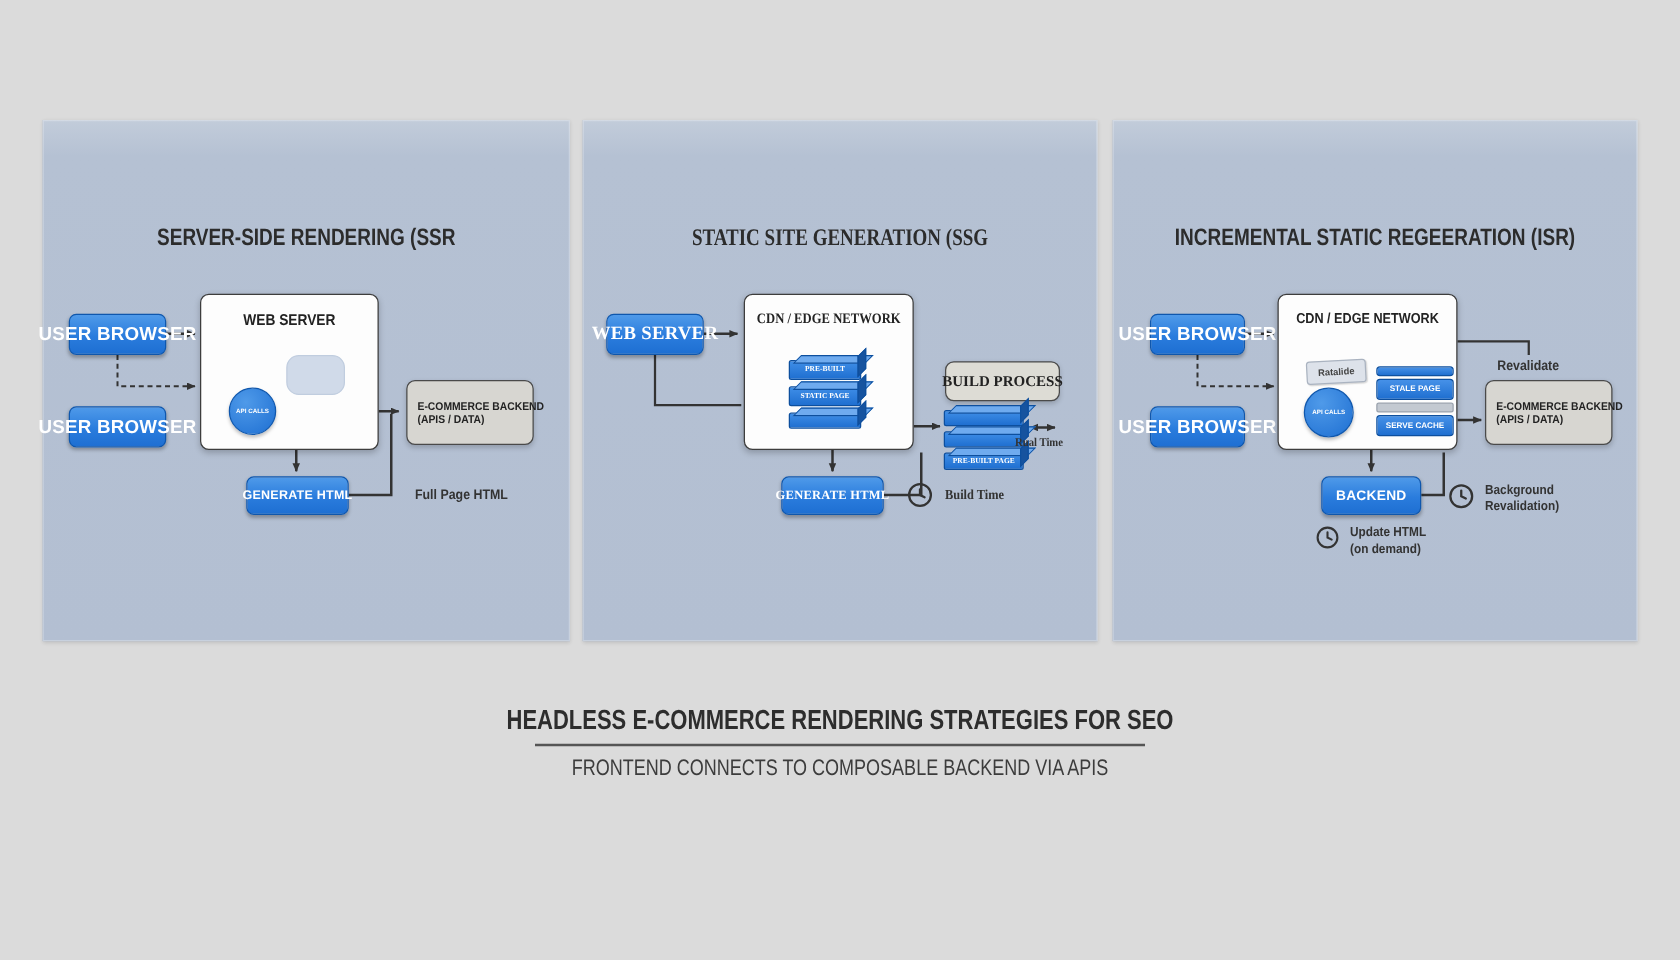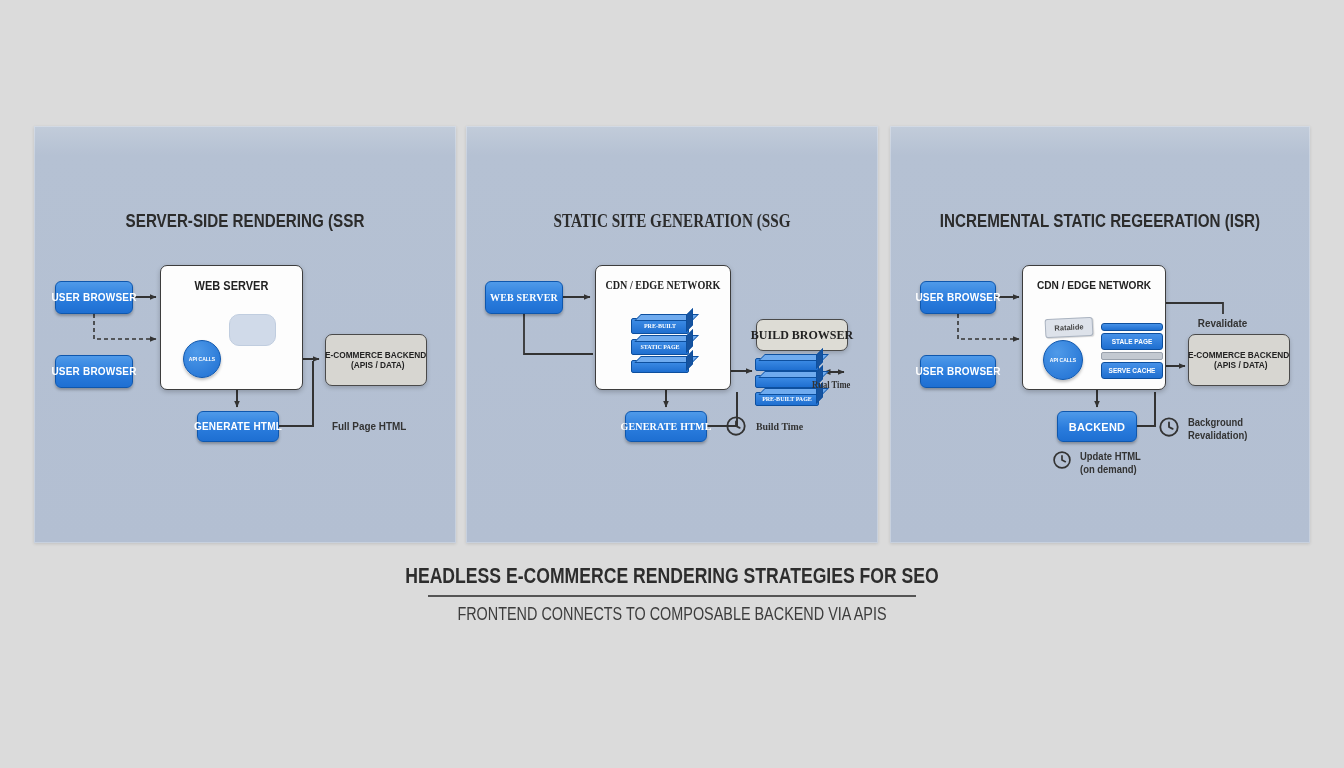--- a/index.html
+++ b/index.html
@@ -1,46 +1,46 @@
 <!DOCTYPE html>
 <html><head>
 <meta charset="utf-8">
 <style>
   * { margin:0; padding:0; box-sizing:border-box; }
   html,body { width:1344px; height:768px; font-family:"Liberation Sans", sans-serif; }
   .page { position:relative; width:1344px; height:768px; background:#dbdbdb; overflow:hidden; }
 
   .panel {
-    position:absolute; top:126px; height:417px;
+    position:absolute; top:96px; height:417px;
     background:linear-gradient(180deg,#c2ccda 0%, #b5c1d3 7%, #b3bfd2 100%);
     box-shadow: inset 0 0 0 1px rgba(255,255,255,.28), 0 1px 3px rgba(0,0,0,.12);
   }
   .panel-title {
     position:absolute; top:84px; left:0; width:100%; text-align:center;
     font-size:19px; font-weight:700; color:#2c2c2c; letter-spacing:0px;
     transform:scaleX(.8); transform-origin:50% 50%; white-space:nowrap;
   }
   .blue-box {
     position:absolute; display:flex; align-items:center; justify-content:center;
     background:linear-gradient(180deg,#4f9ae9 0%, #2a7cdd 55%, #1e6fd2 100%);
     border:1.5px solid #0f57ad; border-radius:6px; color:#fff;
-    font-weight:700; font-size:10px; letter-spacing:.2px; text-align:center;
+    font-weight:700; font-size:15px; letter-spacing:.2px; text-align:center;
     box-shadow:0 2px 3px rgba(0,0,0,.28); white-space:nowrap;
   }
   .white-box {
     position:absolute; background:#fdfdfd; border:1.5px solid #3d3d3d; border-radius:7px;
     box-shadow:0 2px 5px rgba(0,0,0,.22);
   }
   .white-box-title {
     position:absolute; top:13px; left:0; width:100%; text-align:center;
     font-size:12.5px; font-weight:700; color:#222; transform:scaleX(.88); white-space:nowrap;
   }
   .gray-box {
     position:absolute; background:#d7d6d1; border:1.5px solid #4a4a4a; border-radius:7px;
-    display:flex; flex-direction:column; align-items:center; justify-content:center;
+    display:flex; flex-direction:column; align-items:flex-start; justify-content:center;
     padding-left:8px; box-shadow:0 2px 4px rgba(0,0,0,.18);
   }
   .gray-box .l1 { font-size:9px; font-weight:700; color:#222; transform:scaleX(.92); transform-origin:left; white-space:nowrap; }
   .gray-box .l2 { font-size:9px; font-weight:700; color:#222; transform:scaleX(.92); transform-origin:left; white-space:nowrap; }
   .gray-box-title {
     position:absolute; background:#dddcd5; border:1.5px solid #4a4a4a; border-radius:7px;
     display:flex; align-items:center; justify-content:center;
     font-size:12px; font-weight:700; color:#222; box-shadow:0 2px 4px rgba(0,0,0,.18); white-space:nowrap;
   }
   .circle-node {
@@ -175,21 +175,21 @@
           <span>PRE-BUILT</span>
         </div>
         <div class="bar3d" style="height:16px; margin-bottom:5px;">
           <span>STATIC PAGE</span>
         </div>
         <div class="bar3d" style="height:13px;"></div>
       </div>
     </div>
 
     <div class="gray-box-title" style="left:290px; top:193px; width:92px; height:32px;">
-      <span>BUILD BROWSER</span>
+      <span>BUILD PROCESS</span>
     </div>
 
     <div style="position:absolute; left:289px; top:232px; width:64px;">
       <div class="bar3d" style="height:13px; margin-bottom:4px;"></div>
       <div class="bar3d" style="height:13px; margin-bottom:4px;"></div>
       <div class="bar3d" style="height:14px;">
         <span>PRE-BUILT PAGE</span>
       </div>
     </div>
     <div class="note-text small" style="left:346px; top:254px;">Rual Time</div>

